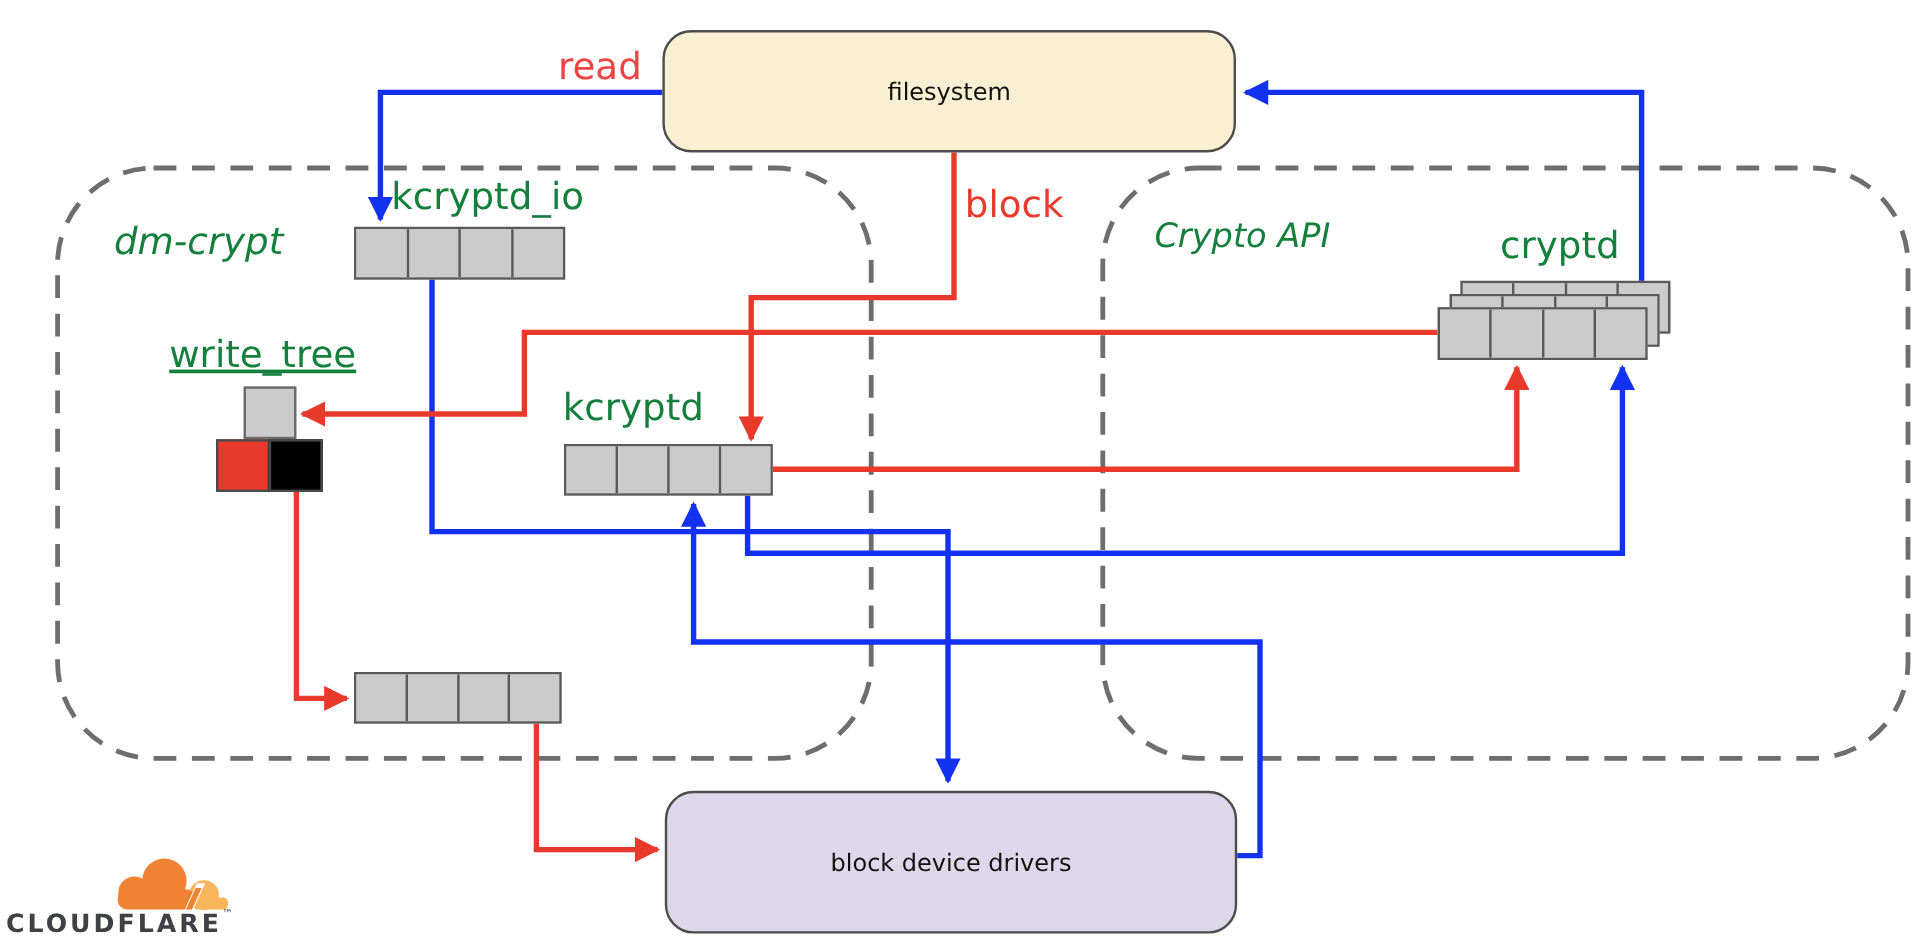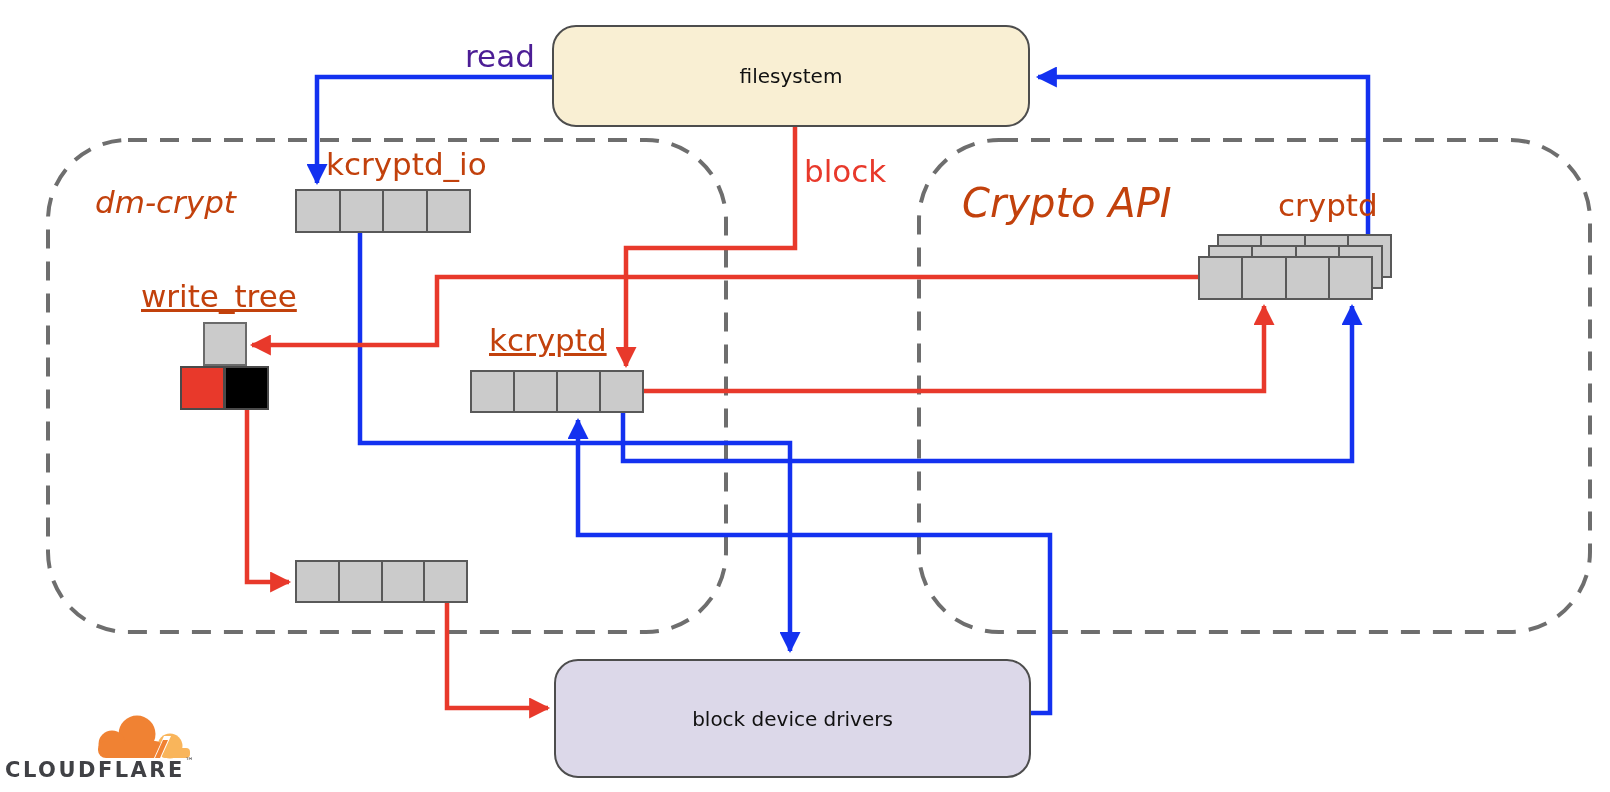--- a/index.html
+++ b/index.html
@@ -32,31 +32,31 @@
   #cryptd-queue-mid   { left:1208px; top:245px; width:175px; height:44px; }
   #cryptd-queue-front { left:1198px; top:256px; width:175px; height:44px; }
 
   
   .tree-cell { position:absolute; z-index:3; box-sizing:border-box; }
   #write-tree-top   { left:203px; top:322px; width:44px; height:44px; background:#cbcbcb; border:2px solid #6b6b6b; }
   #write-tree-red   { left:180px; top:366px; width:45px; height:44px; background:#e8392b; border:2px solid #4a4a4a; }
   #write-tree-black { left:224px; top:366px; width:45px; height:44px; background:#000000; border:2px solid #4a4a4a; }
 
   
-  .lbl { position:absolute; z-index:4; font-size:31px; color:#c2410c; white-space:nowrap; }
+  .lbl { position:absolute; z-index:4; font-size:31px; color:#15803d; white-space:nowrap; }
   .lbl.italic { font-style:italic; }
-  #read-label  { left:465px; top:38px;  color:#4c1d95; }
+  #read-label  { left:465px; top:38px;  color:#ef4444; }
   #write-label { left:804px; top:153px; color:#e8392b; }
   #dm-crypt-label   { left:95px;  top:184px; }
-  #crypto-api-label { left:962px; top:180px; font-size:40px; }
+  #crypto-api-label { left:962px; top:180px; font-size:28px; }
   #kcryptd-io-label { left:326px; top:146px; }
   #write-tree-label { left:141px; top:278px;text-decoration:underline; }
-  #kcryptd-label    { left:489px; top:322px;text-decoration:underline; }
+  #kcryptd-label    { left:469px; top:322px; }
   #dmcrypt-write-label { left:273px; top:516px; }
-  #cryptd-label     { left:1250px; top:187px;margin-left:28px; }
+  #cryptd-label     { left:1250px; top:187px; }
 
   #cloudflare-logo { position:absolute; left:5px; top:698px; z-index:3; }
 </style>
 </head>
 <body>
 
 <div class="stage">
 
   <svg class="layer" width="1610" height="792" viewBox="0 0 1610 792">
     <defs>

